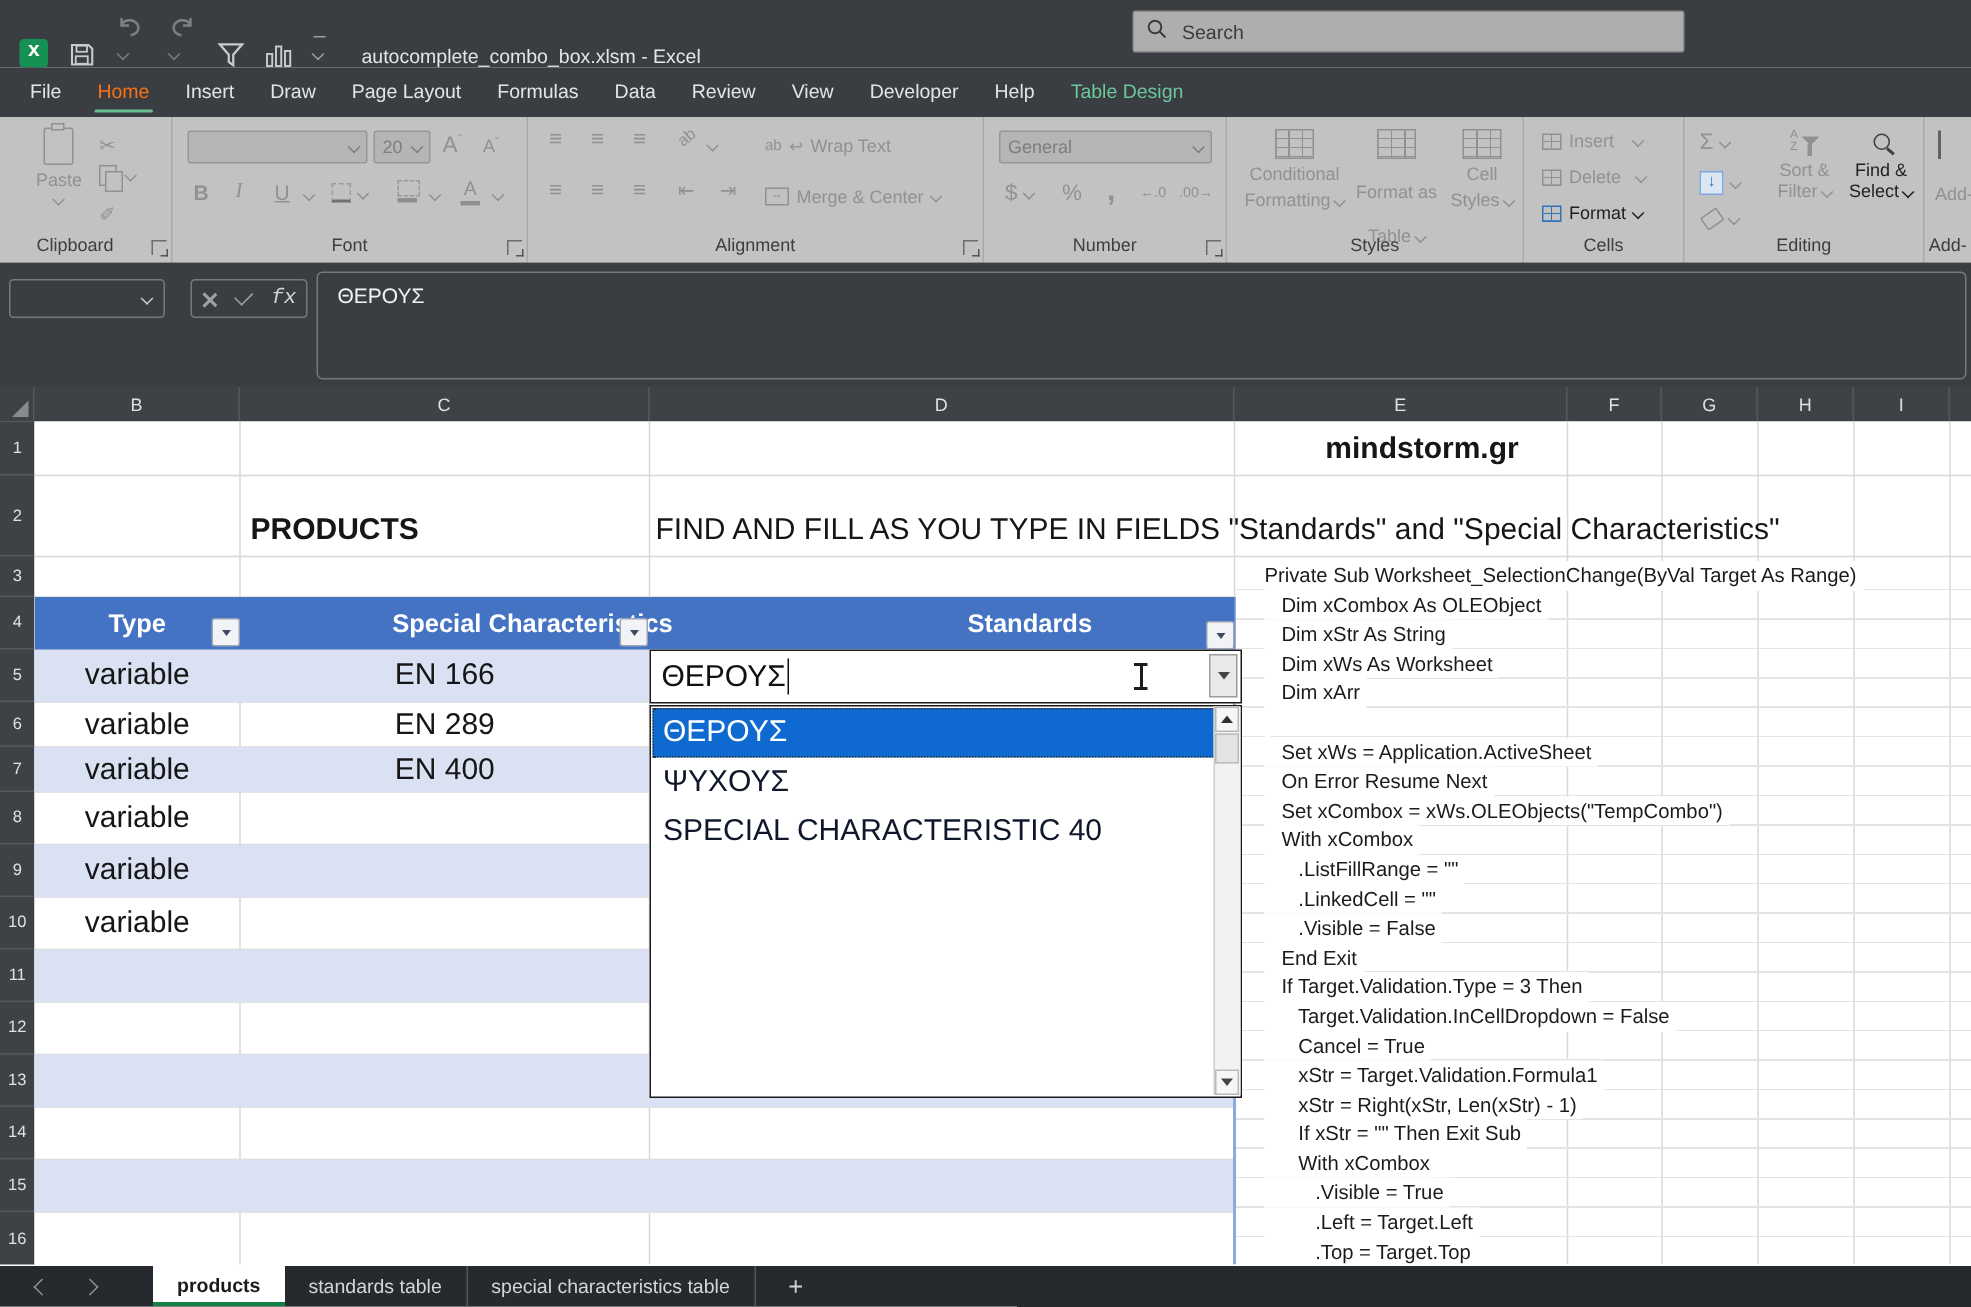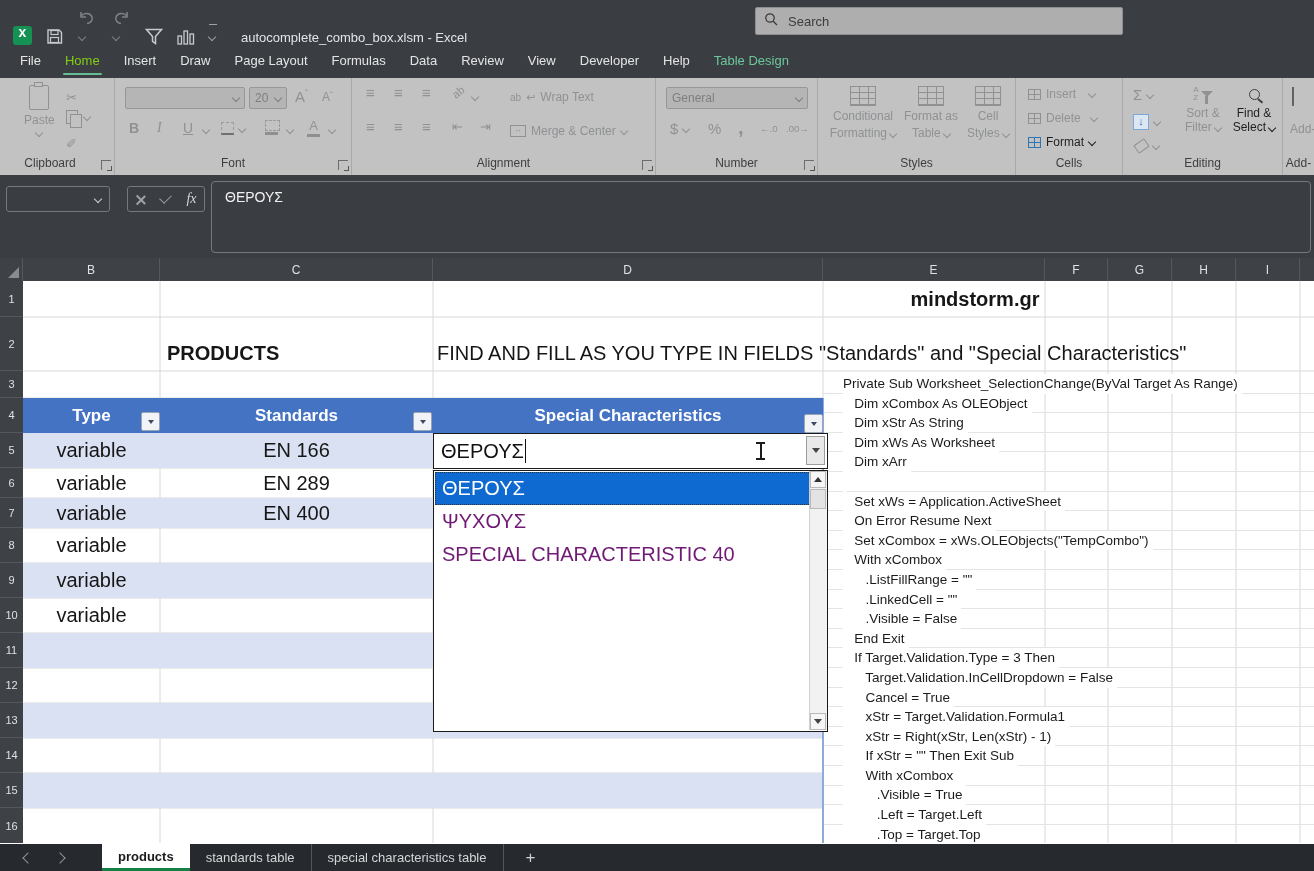--- a/index.html
+++ b/index.html
@@ -16,21 +16,21 @@
   .cv{display:inline-block;width:5px;height:5px;border-right:1.4px solid currentColor;border-bottom:1.4px solid currentColor;transform:rotate(45deg);vertical-align:middle;}
   .qat .cv{color:#9aa0a6;}
   #searchbox{left:755px;top:7px;width:368px;height:28px;background:#aeaeae;border:1px solid #8e8e8e;border-radius:2px;display:flex;align-items:center;padding:0 8px;box-sizing:border-box;}
   #searchbox input{border:none;background:transparent;outline:none;font-size:13px;color:#2e2e2e;margin-left:8px;width:280px;font-family:"Liberation Sans",sans-serif;}
   #searchbox input::placeholder{color:#3c3c3c;opacity:1;}
 
   
   #menubar{left:0;top:45px;width:1314px;height:33px;background:#3a3e43;display:flex;align-items:center;}
   .mtab{color:#e4e4e4;font-size:13px;padding:7px 12px 9px 12px;position:relative;cursor:default;white-space:nowrap;}
   .mtab.first{margin-left:8px;}
-  .mtab.active{color:#84cc16;}
+  .mtab.active{color:#f97316;}
   .mtab.active::after{content:"";position:absolute;left:10px;right:10px;bottom:2px;height:2.5px;background:#66bd92;border-radius:2px;}
   .mtab.ctx{color:#6cc79a;}
 
   
   #ribbon{left:0;top:78px;width:1314px;height:97px;background:#c2c2c2;color:#8f9193;}
   .grp{position:absolute;top:0;height:97px;box-sizing:border-box;border-right:1px solid #a9a9a9;}
   .grp-label{position:absolute;bottom:5px;left:0;right:0;text-align:center;font-size:12px;color:#3e3e3e;}
   .launcher{position:absolute;right:3px;bottom:5px;width:9px;height:9px;border-top:1px solid #6c6c6c;border-left:1px solid #6c6c6c;color:#555;}
   .launcher::after{content:"";position:absolute;right:-1px;bottom:-1px;width:4px;height:4px;border-right:1.4px solid #555;border-bottom:1.4px solid #555;}
   .ribtxt{font-size:12px;color:#8f9193;white-space:nowrap;}
@@ -68,21 +68,21 @@
   #fxzone{left:0;top:175px;width:1314px;height:83px;background:#3a3e43;}
   .fxbox{position:absolute;border:1px solid #75797e;border-radius:3px;box-sizing:border-box;display:flex;align-items:center;}
   #namebox{left:6px;top:11px;width:104px;height:26px;justify-content:flex-end;padding-right:8px;color:#cfcfcf;}
   #vdots{left:115px;top:16px;width:4px;height:18px;color:#9aa0a6;}
   .dots3{width:2.5px;height:2.5px;border-radius:50%;background:#9aa0a6;box-shadow:0 6px 0 #9aa0a6,0 12px 0 #9aa0a6;}
   #fxbtns{left:127px;top:11px;width:78px;height:26px;justify-content:space-around;color:#b3b6ba;}
   .ic-x{position:relative;width:10px;height:10px;}
   .ic-x::before,.ic-x::after{content:"";position:absolute;left:4.5px;top:0;width:1.5px;height:12px;background:#9fa3a8;}
   .ic-x::before{transform:rotate(45deg);}.ic-x::after{transform:rotate(-45deg);}
   .ic-check{width:10px;height:6px;border-left:1.6px solid #9fa3a8;border-bottom:1.6px solid #9fa3a8;transform:rotate(-45deg);margin-top:-3px;}
-  .fx-gl{font-style:italic;font-size:14px;color:#d2d5d9;font-family:Liberation Serif, serif;}
+  .fx-gl{font-style:italic;font-size:14px;color:#d2d5d9;font-family:Liberation Mono, monospace;}
   #fbar{left:211px;top:6px;width:1100px;height:72px;border:1px solid #75797e;border-radius:4px;box-sizing:border-box;color:#f1f1f1;font-size:14px;padding:7px 0 0 13px;}
 
   
   #colhead{left:0;top:258px;width:1314px;height:23px;background:#3e4246;display:flex;}
   .ch{box-sizing:border-box;border-right:1px solid #54585c;color:#dfe1e3;font-size:12px;display:flex;align-items:center;justify-content:center;height:23px;}
   #corner{width:23px;background:#3e4246;position:relative;border-right:1px solid #54585c;box-sizing:border-box;}
   #corner::after{content:"";position:absolute;right:3px;bottom:3px;width:0;height:0;border-left:11px solid transparent;border-bottom:11px solid #888c90;}
 
   
   #rowhead{left:0;top:281px;width:23px;height:562px;background:#3e4246;display:flex;flex-direction:column;}
@@ -104,21 +104,21 @@
   
   #vba{left:820px;top:93px;font-size:13.5px;color:#1b1b1b;line-height:19.6px;}
   .vline{white-space:pre;background:#fff;width:max-content;min-height:19.6px;padding-right:4px;}
 
   
   #combofield{left:410px;top:152px;width:395px;height:36px;background:#fff;border:1.6px solid #1a1a1a;box-sizing:border-box;display:flex;align-items:center;padding-left:7px;}
   #combofield .val{font-size:20px;color:#111;}
   #caret{width:1.4px;height:24px;background:#111;margin-left:1px;}
   #combo-arrow{position:absolute;right:2px;top:2px;width:19px;height:29px;background:#e9e9e9;border:1px solid #9d9d9d;box-sizing:border-box;display:flex;align-items:center;justify-content:center;}
   #dropdown{left:410px;top:189px;width:395px;height:262px;background:#fff;border:1.4px solid #1a1a1a;box-sizing:border-box;}
-  .opt{position:absolute;left:1px;width:376px;height:33px;display:flex;align-items:center;padding-left:7px;box-sizing:border-box;font-size:20px;color:#701a75;}
+  .opt{position:absolute;left:1px;width:376px;height:33px;display:flex;align-items:center;padding-left:7px;box-sizing:border-box;font-size:20px;color:#0f172a;}
   .opt.sel{background:#0e6ad0;color:#fff;outline:1.3px dotted #333;outline-offset:-1px;}
   #dd-scroll{position:absolute;right:0;top:0;width:17px;height:259px;background:#f2f2f2;border-left:1px solid #d0d0d0;}
   .sbtn{position:absolute;left:0;width:16px;height:17px;background:#f6f6f6;border:1px solid #b9b9b9;box-sizing:border-box;display:flex;align-items:center;justify-content:center;}
   .tri-u{width:0;height:0;border-left:4px solid transparent;border-right:4px solid transparent;border-bottom:5px solid #333;}
   #dd-thumb{position:absolute;left:0;top:18px;width:16px;height:20px;background:#e3e3e3;border:1px solid #b9b9b9;box-sizing:border-box;}
   
   #ibeam{left:732px;top:160px;width:11px;height:20px;}
   #ibeam .stem{position:absolute;left:5px;top:2px;width:1.6px;height:16px;background:#1c1c1c;}
   #ibeam .t,#ibeam .b{position:absolute;left:1px;width:9px;height:1.6px;background:#1c1c1c;}
   #ibeam .t{top:1px;} #ibeam .b{bottom:1px;}
@@ -287,21 +287,21 @@
       <span class="grp-label">Number</span>
       <span class="launcher"></span>
     </div>
 
     <div class="grp" style="left:818px;width:198px;">
       <div class="abs" style="left:12px;top:8px;width:66px;display:flex;flex-direction:column;align-items:center;gap:3px;">
         <span class="ic-grid"></span>
         <span class="ribtxt">Conditional</span>
         <span class="ribtxt"><span>Formatting</span> <span class="cv"></span></span>
       </div>
-      <div class="abs" style="left:82px;top:8px;width:62px;display:flex;flex-direction:column;align-items:center;gap:3px;text-align:right;">
+      <div class="abs" style="left:82px;top:8px;width:62px;display:flex;flex-direction:column;align-items:center;gap:15px;text-align:right;">
         <span class="ic-grid"></span>
         <span class="ribtxt">Format as</span>
         <span class="ribtxt"><span>Table</span> <span class="cv"></span></span>
       </div>
       <div class="abs" style="left:146px;top:8px;width:48px;display:flex;flex-direction:column;align-items:center;gap:3px;">
         <span class="ic-grid"></span>
         <span class="ribtxt">Cell</span>
         <span class="ribtxt"><span>Styles</span> <span class="cv"></span></span>
       </div>
       <span class="grp-label">Styles</span>
@@ -446,34 +446,34 @@
     <div class="band abs" style="top:152px;height:35px;"></div>
     <div class="band abs" style="top:217px;height:30px;"></div>
     <div class="band abs" style="top:282px;height:35px;"></div>
     <div class="band abs" style="top:352px;height:35px;"></div>
     <div class="band abs" style="top:422px;height:35px;"></div>
     <div class="band abs" style="top:492px;height:35px;"></div>
     <div id="tbl-right-border" class="abs"></div>
 
     <div id="thead-row" class="abs">
       <div class="th" style="width:137px;text-align:right;">Type</div>
+      <div class="th" style="width:390px;">Special Characteristics</div>
       <div class="th" style="width:273px;">Standards</div>
-      <div class="th" style="width:390px;">Special Characteristics</div>
     </div>
     <div class="filterbtn abs" style="left:118px;top:131px;">
         <span class="tri-d"></span>
       </div>
     <div class="filterbtn abs" style="left:390px;top:131px;">
         <span class="tri-d"></span>
       </div>
     <div class="filterbtn abs" style="left:781px;top:133px;">
         <span class="tri-d"></span>
       </div>
 
-    <div class="celltxt bold center" style="left:827px;top:0;width:250px;height:36px;">mindstorm.gr</div>
+    <div class="celltxt bold center" style="left:800px;top:0;width:250px;height:36px;">mindstorm.gr</div>
     <div class="celltxt bold" style="left:144px;top:54px;height:36px;">PRODUCTS</div>
     <div class="celltxt" style="left:414px;top:54px;height:36px;white-space:nowrap;">FIND AND FILL AS YOU TYPE IN FIELDS "Standards" and "Special Characteristics"</div>
 
     <div class="celltxt center" style="left:0;top:152px;width:137px;height:35px;">variable</div>
     <div class="celltxt center" style="left:0;top:187px;width:137px;height:30px;">variable</div>
     <div class="celltxt center" style="left:0;top:217px;width:137px;height:30px;">variable</div>
     <div class="celltxt center" style="left:0;top:247px;width:137px;height:35px;">variable</div>
     <div class="celltxt center" style="left:0;top:282px;width:137px;height:35px;">variable</div>
     <div class="celltxt center" style="left:0;top:317px;width:137px;height:35px;">variable</div>
     <div class="celltxt center" style="left:137px;top:152px;width:273px;height:35px;">EN 166</div>

